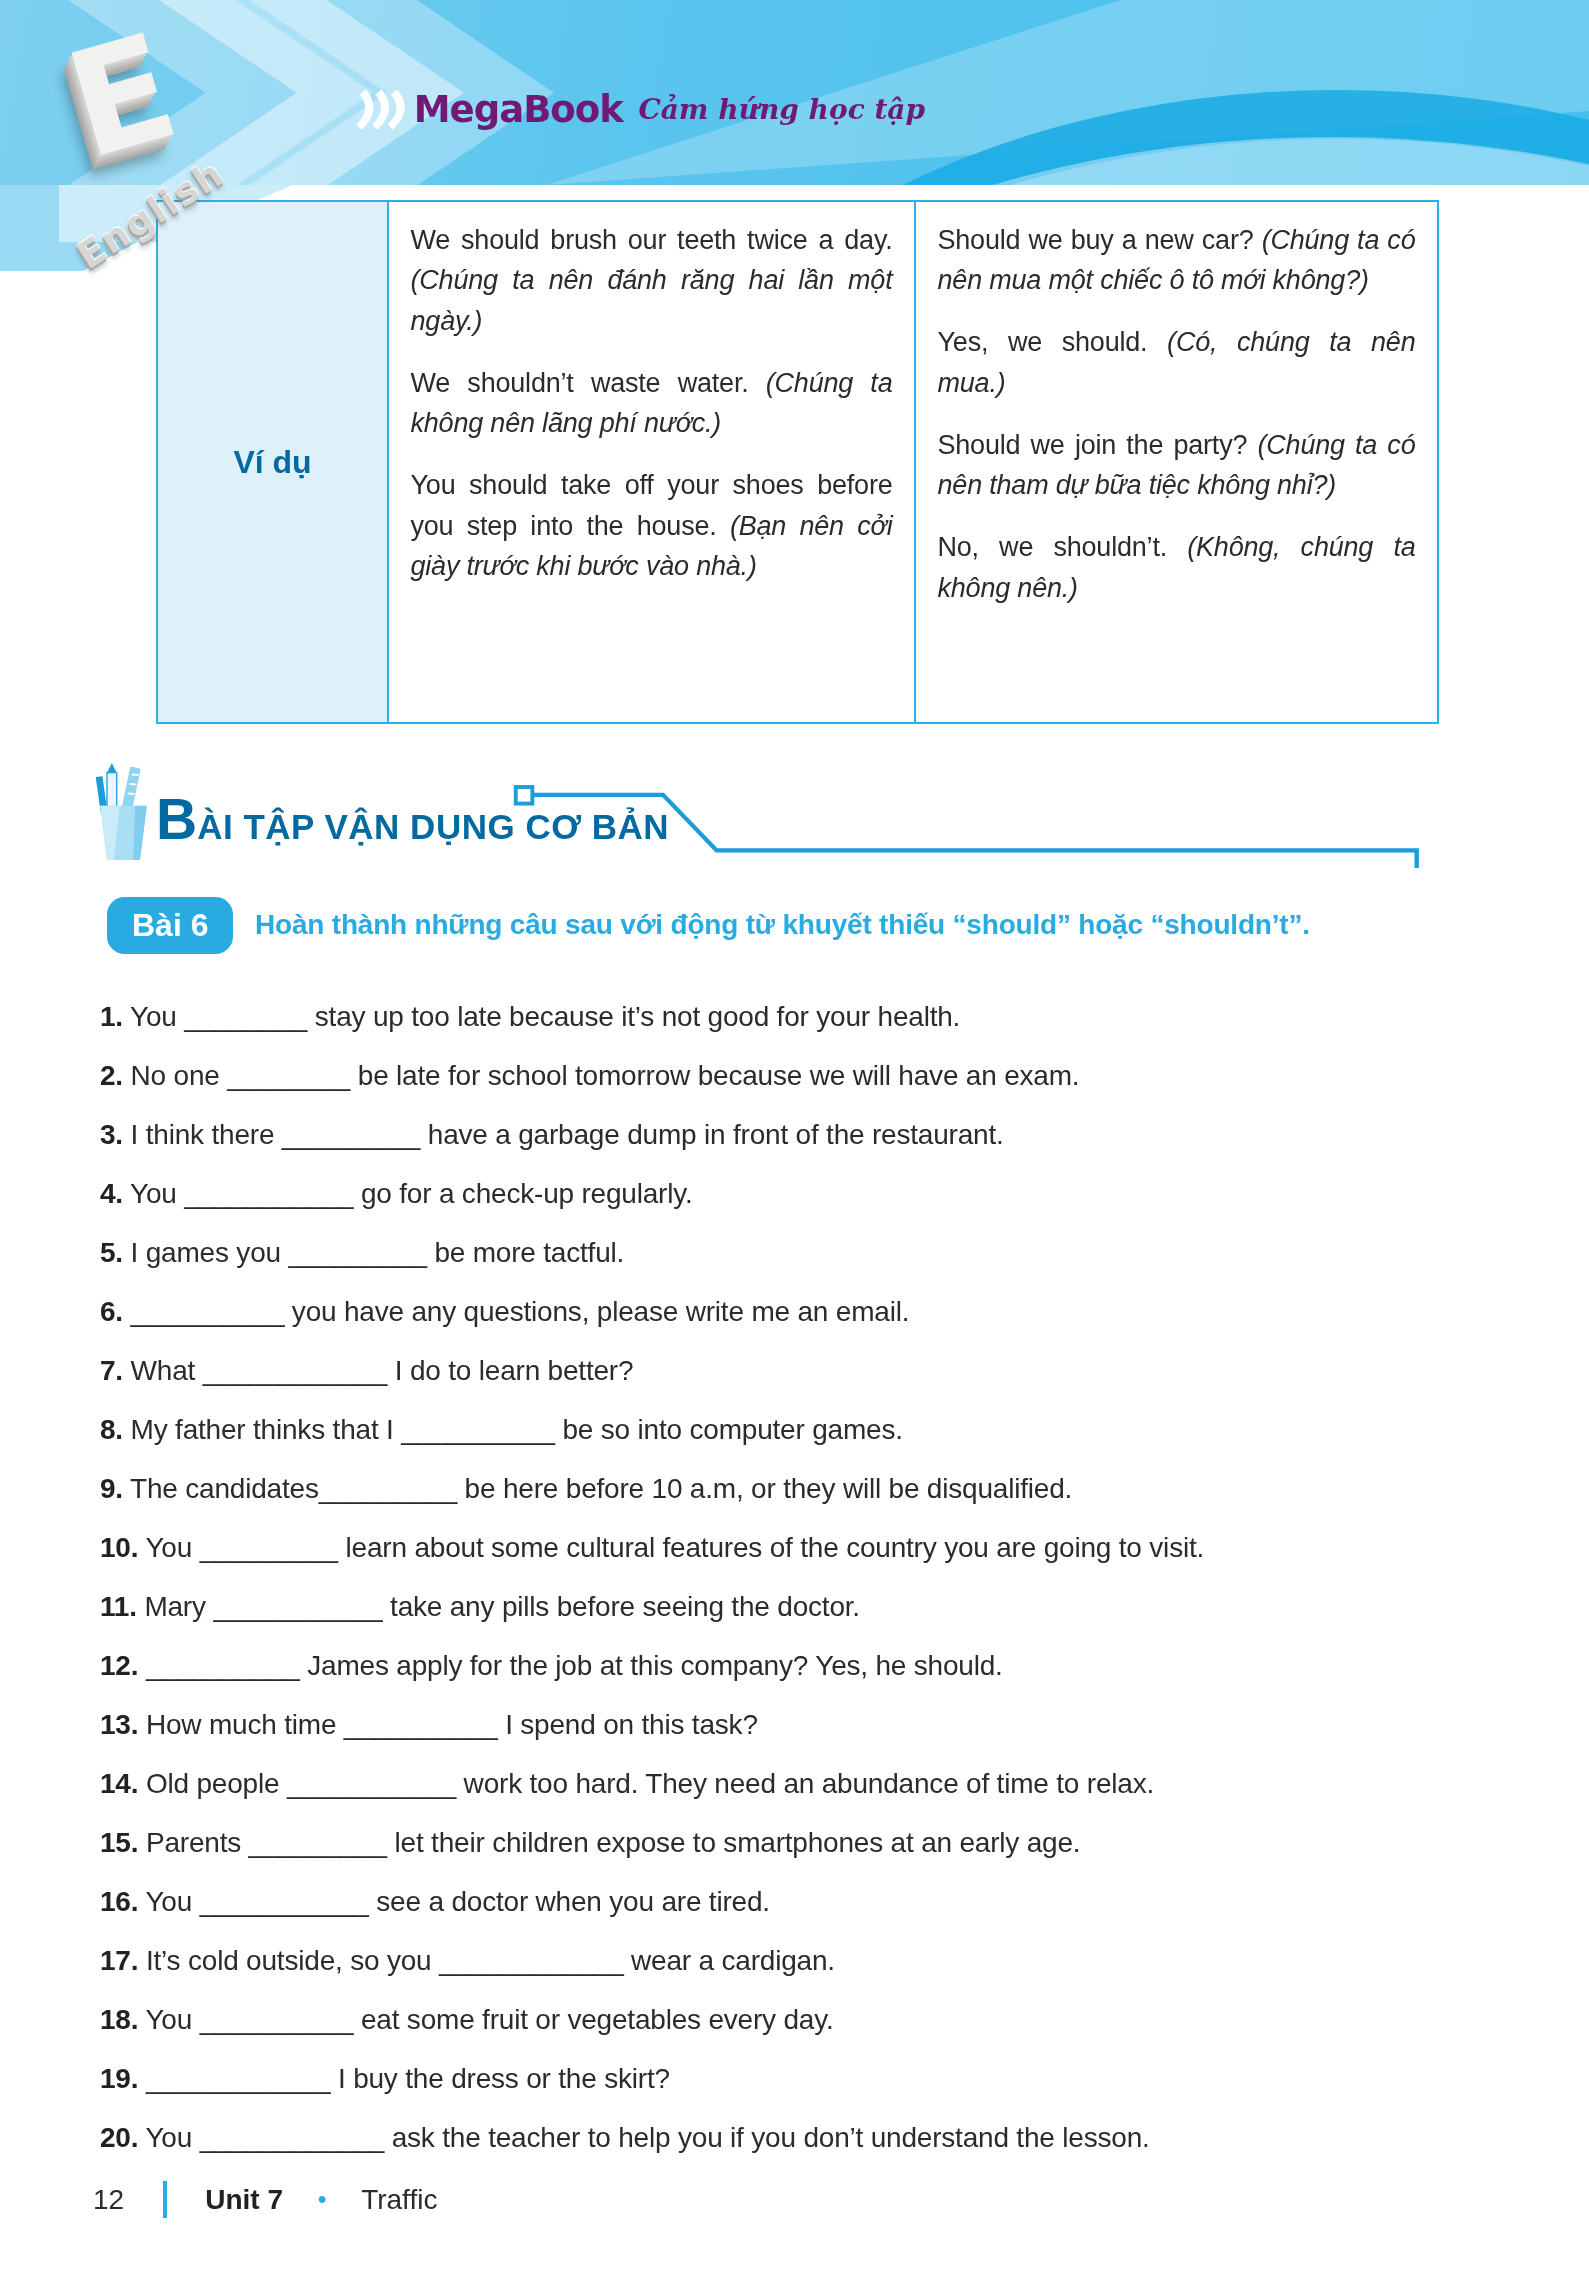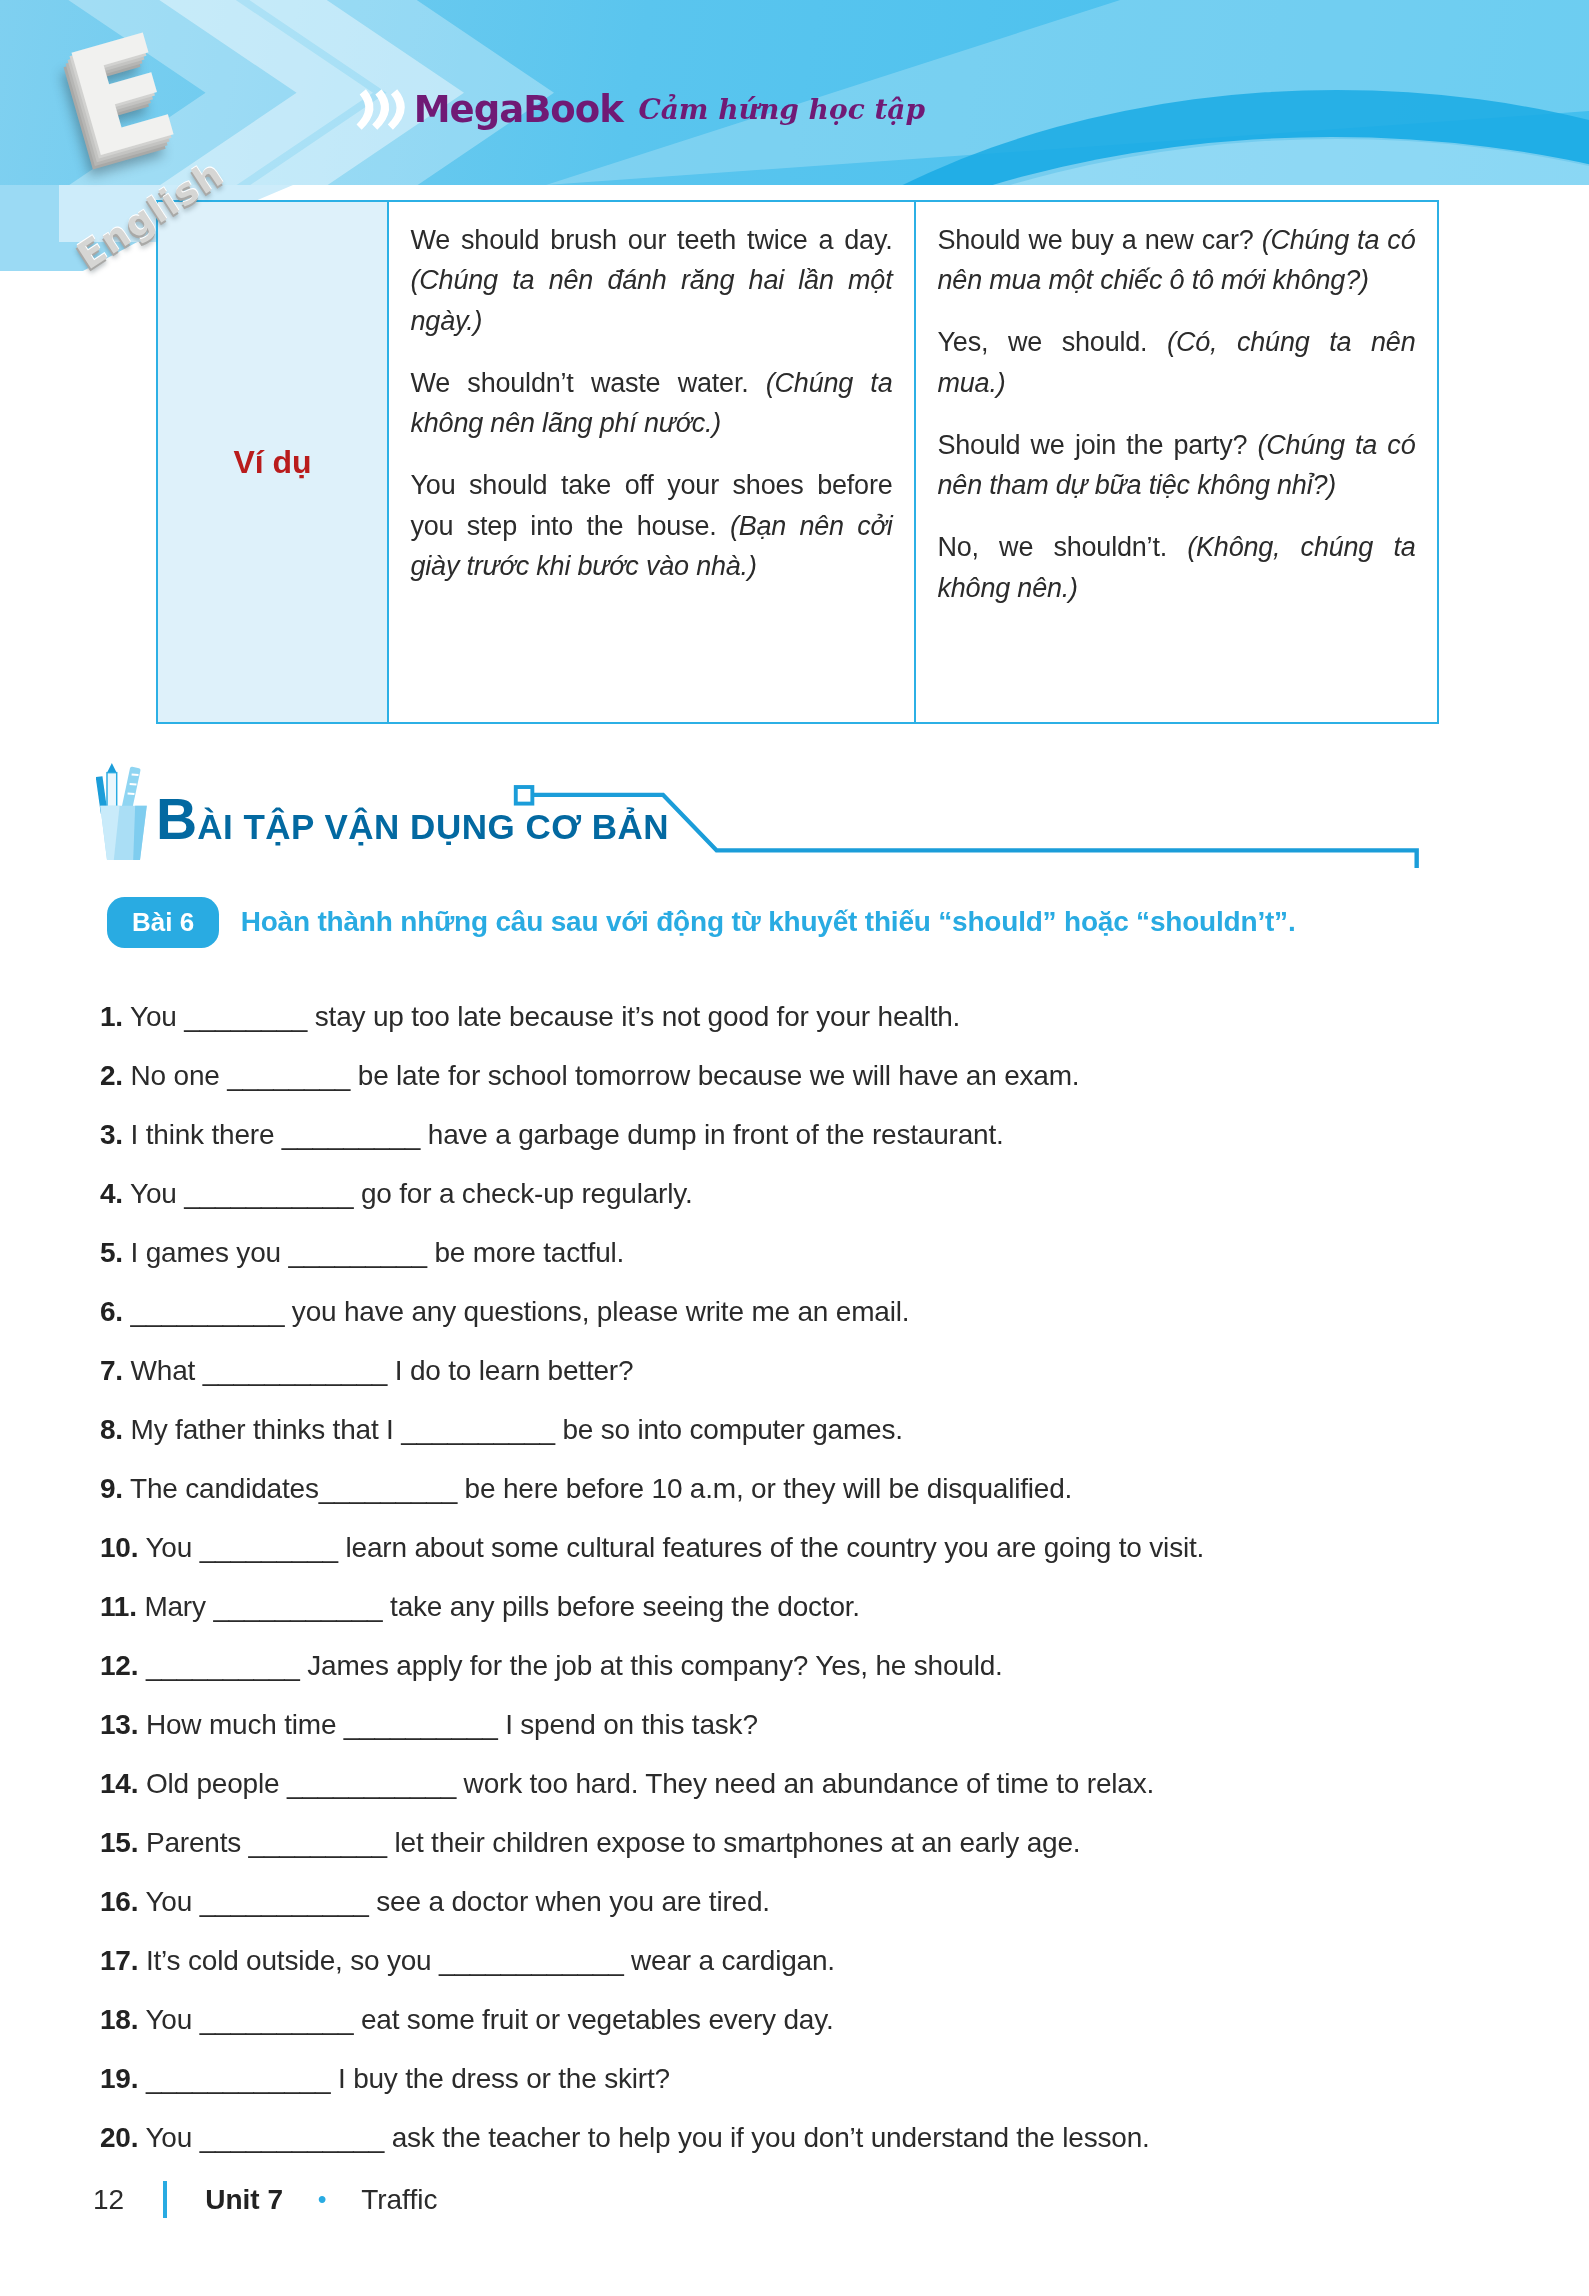--- a/index.html
+++ b/index.html
@@ -37,35 +37,35 @@
   
   .brand{position:absolute;left:355px;top:88px;z-index:3;display:flex;align-items:center;color:#701a75;}
   .brand-mark{margin-right:7.8px;transform:skewX(-6deg);}
   .brand-name{font-family:"DejaVu Sans",sans-serif;font-weight:bold;font-size:37px;letter-spacing:-1px;}
   .brand-slogan{font-family:"DejaVu Serif",serif;font-style:italic;font-weight:bold;font-size:28px;margin-left:15.6px;}
   
   .extable{position:absolute;left:156px;top:200px;width:1283px;min-height:524px;display:flex;
        border:2.9px solid #2cb0e5;box-sizing:border-box;background:#fff;}
   .col-label{width:231px;background:#def1fa;border-right:2.9px solid #2cb0e5;
        display:flex;align-items:center;justify-content:center;box-sizing:border-box;}
-  .col-label span{color:#b91c1c;font-weight:bold;font-size:32px;}
+  .col-label span{color:#0369a1;font-weight:bold;font-size:32px;}
   .col-b{width:527px;border-right:2.9px solid #2cb0e5;padding:17.6px 21.5px;box-sizing:border-box;}
   .col-c{flex:1;padding:17.6px 21.5px;box-sizing:border-box;}
   .extable p{margin:0 0 21.5px 0;font-size:27px;line-height:1.5;text-align:justify;letter-spacing:-0.2px;}
   .extable p:last-child{margin-bottom:0;}
   .vi{font-style:italic;}
   
   .sec-icon{position:absolute;left:96px;top:761px;z-index:2;}
   .sec-title{position:absolute;left:156px;top:786px;color:#0369a1;font-weight:bold;white-space:nowrap;}
   .sec-title .big{font-size:57px;}
   .sec-title .rest{font-size:35px;letter-spacing:0.5px;}
   .sec-line{position:absolute;left:507px;top:778px;}
   
   .ex-head{position:absolute;left:107px;top:897px;display:flex;align-items:center;}
-  .badge{background:#29abe2;color:#fff;font-weight:bold;font-size:26px;
+  .badge{background:#29abe2;color:#fff;font-weight:bold;font-size:32px;
        padding:9.8px 25px;border-radius:17.6px;white-space:nowrap;}
   .instruction{color:#29abe2;font-weight:bold;font-size:28px;margin-left:21.5px;white-space:nowrap;letter-spacing:-0.2px;}
   
   .items{position:absolute;left:100px;top:987px;width:1443px;}
   .item{height:59px;line-height:59px;font-size:28px;white-space:nowrap;letter-spacing:-0.2px;}
   .item b{font-weight:bold;color:#222;}
   
   .footer{position:absolute;left:93px;top:2181px;display:flex;align-items:center;font-size:28px;gap:23px;}
   .footer .pageno{color:#2b2b2b;}
   .footer .vbar{width:3.9px;height:37px;background:#29abe2;margin:0 15.6px;}

